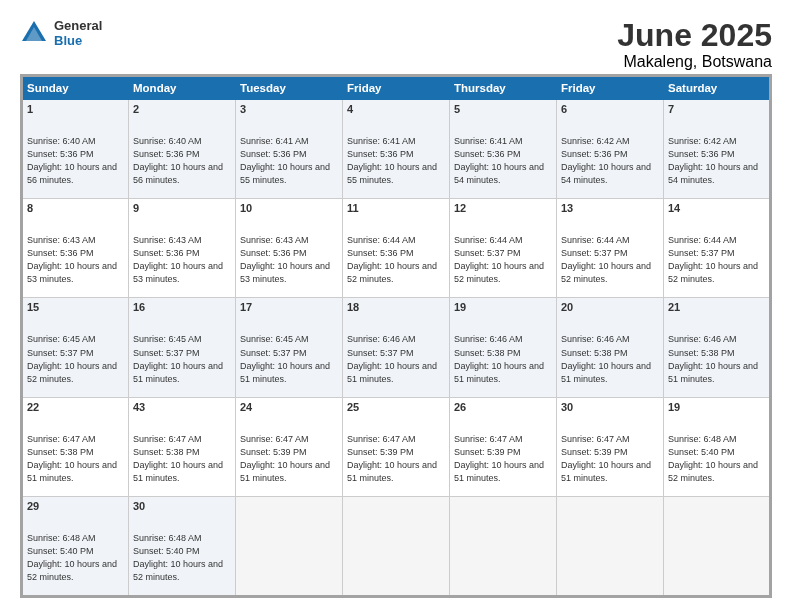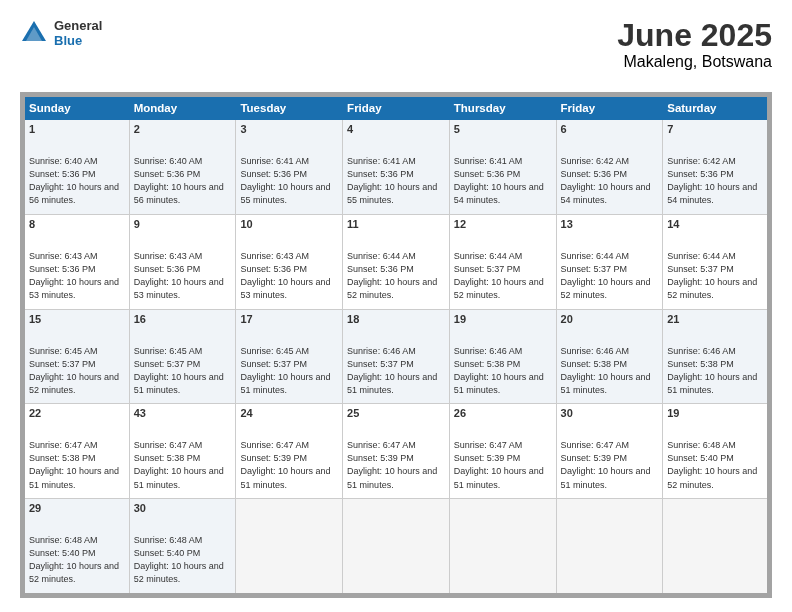--- a/index.html
+++ b/index.html
@@ -14,21 +14,21 @@
       width: 792px;
       height: 612px;
       padding: 18px 20px 14px 20px;
       display: flex;
       flex-direction: column;
     }
     .header {
       display: flex;
       justify-content: space-between;
       align-items: flex-start;
-      margin-bottom: 21px;
+      margin-bottom: 3px;
     }
     .logo {
       display: flex;
       align-items: center;
       gap: 6px;
     }
     .logo-text {
       display: flex;
       flex-direction: column;
       font-size: 13px;
@@ -49,21 +49,21 @@
       color: #333;
       line-height: 1.1;
     }
     .title-block h2 {
       font-size: 16px;
       font-weight: normal;
       color: #000000;
     }
     .calendar {
       flex: 1;
-      border: 5px solid #a3a3a3;
+      border: 3px solid #a3a3a3;
       border-collapse: collapse;
       width: 100%;
       table-layout: fixed;
       padding-left: 40px;
     }
     .calendar th {
       background: #1a6faf;
       color: #fff;
       font-size: 11.5px;
       font-weight: bold;

